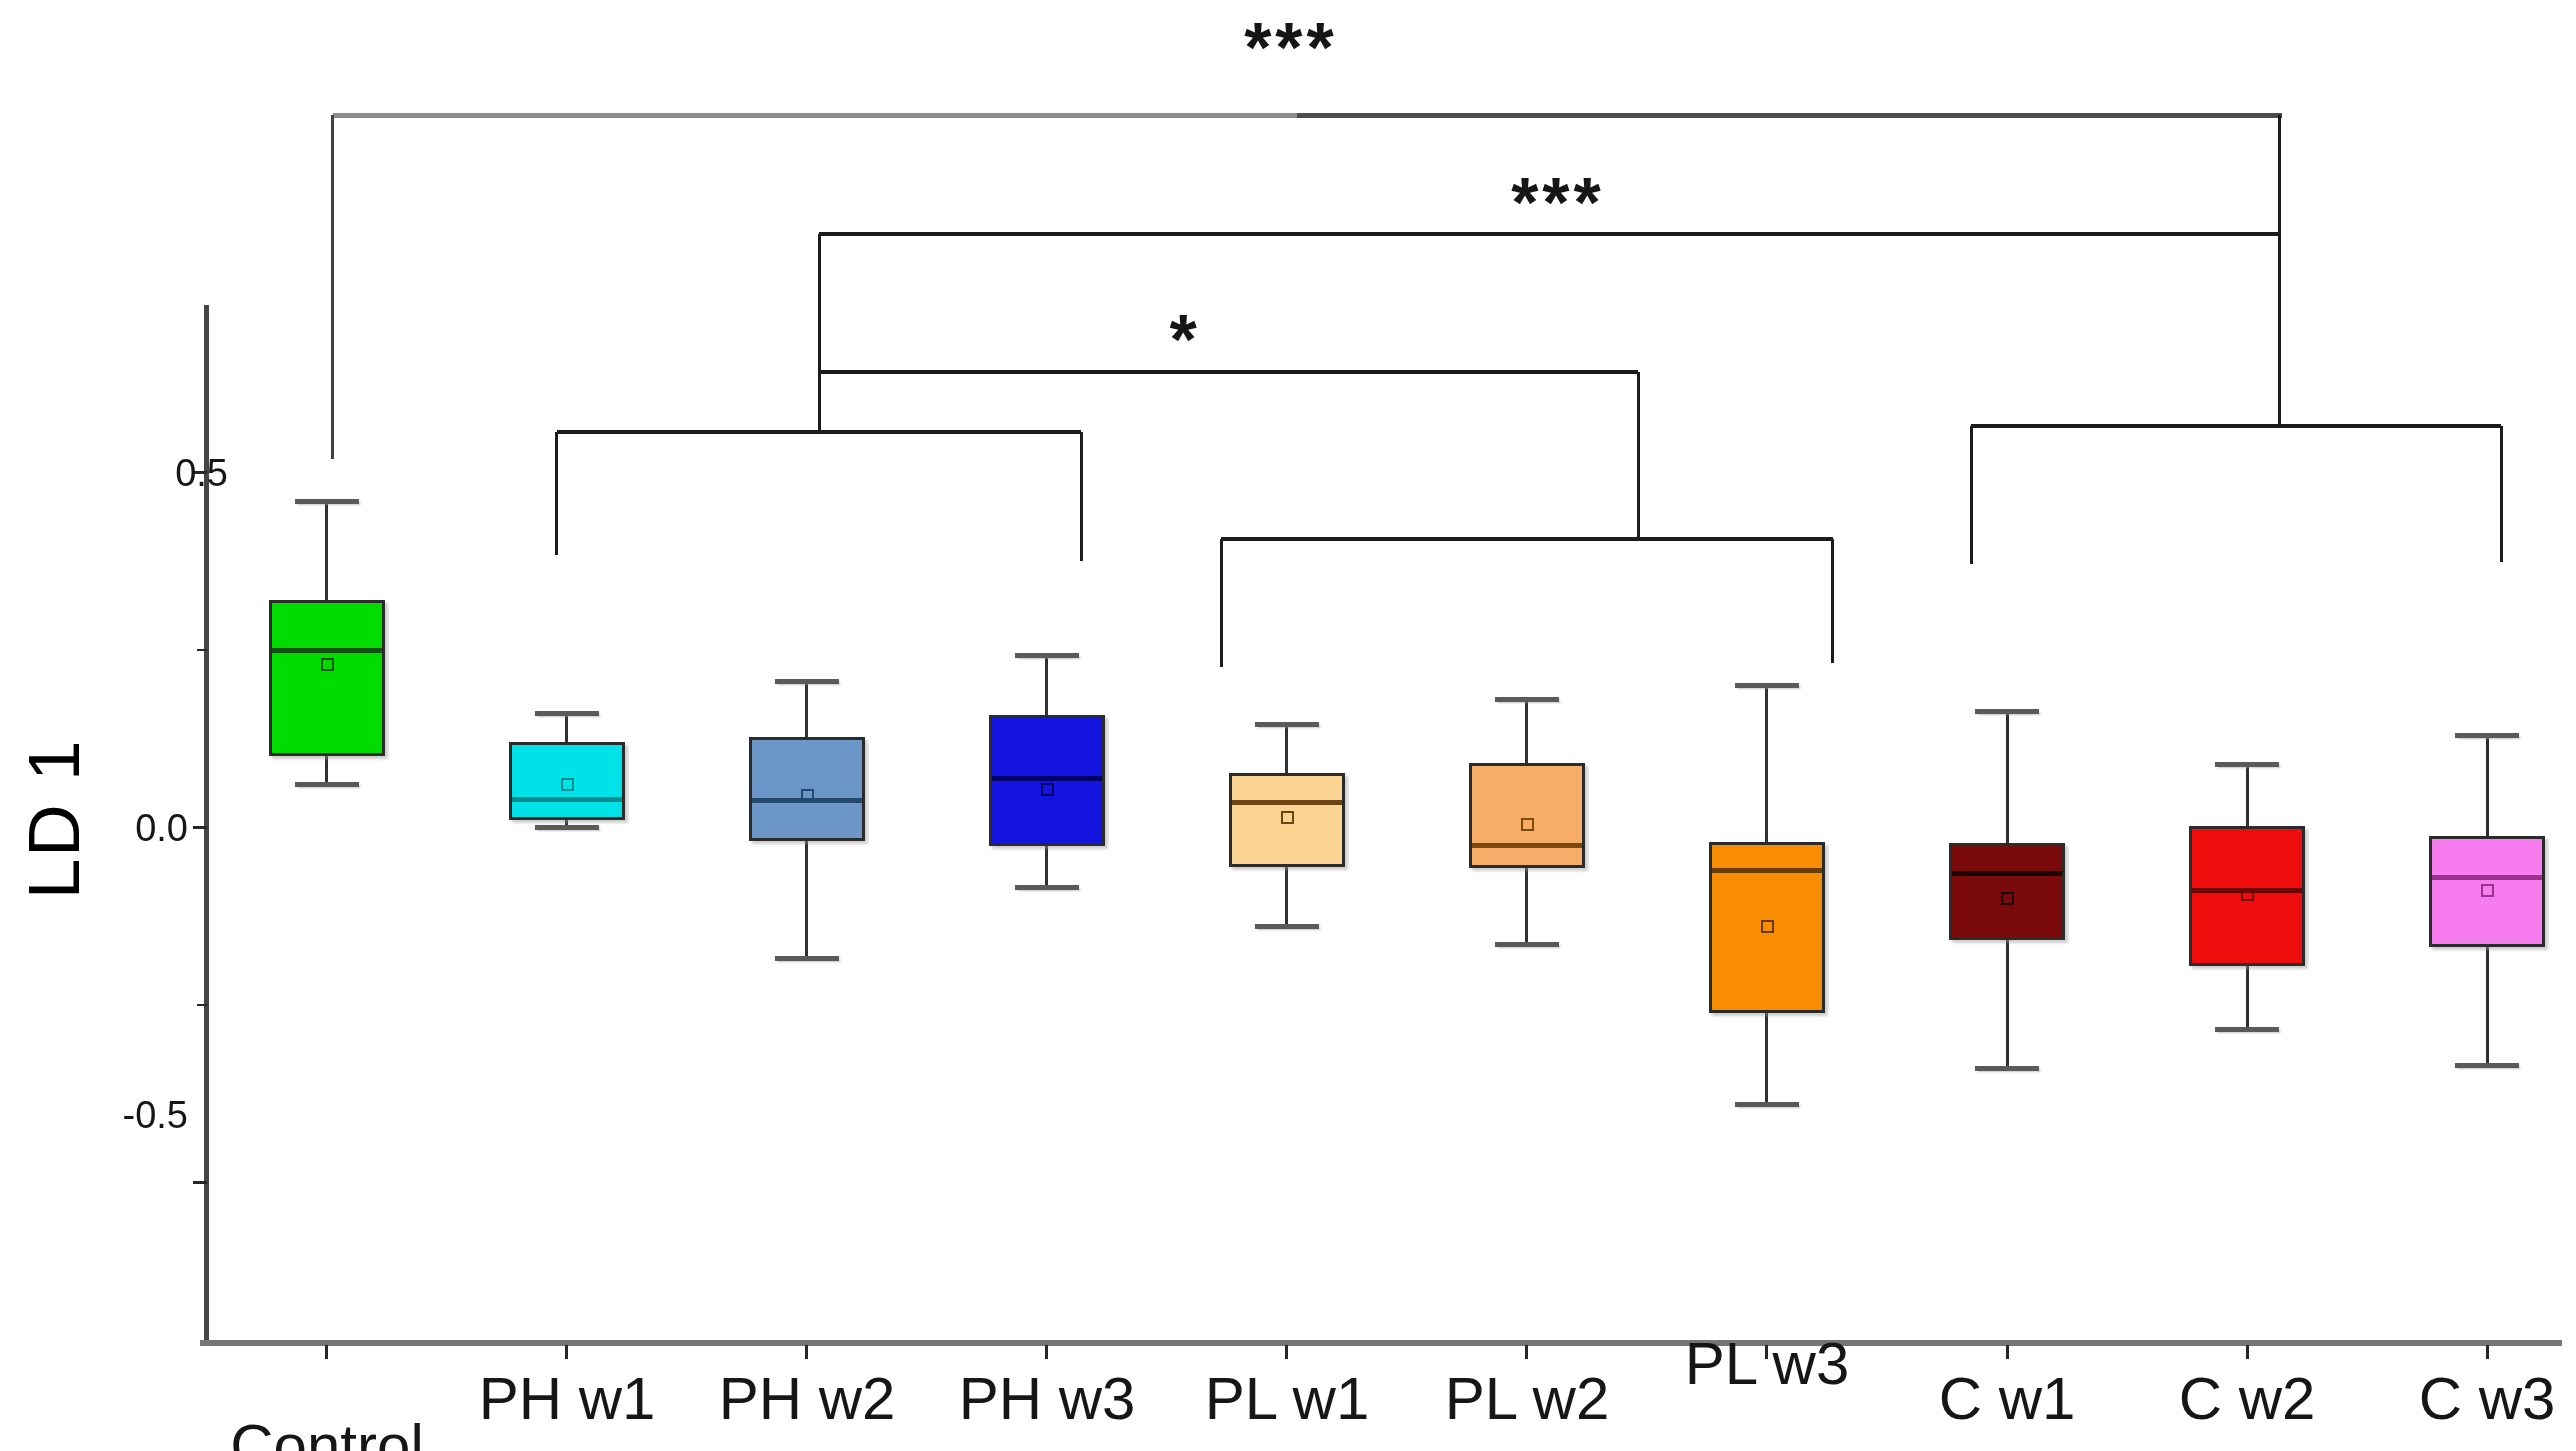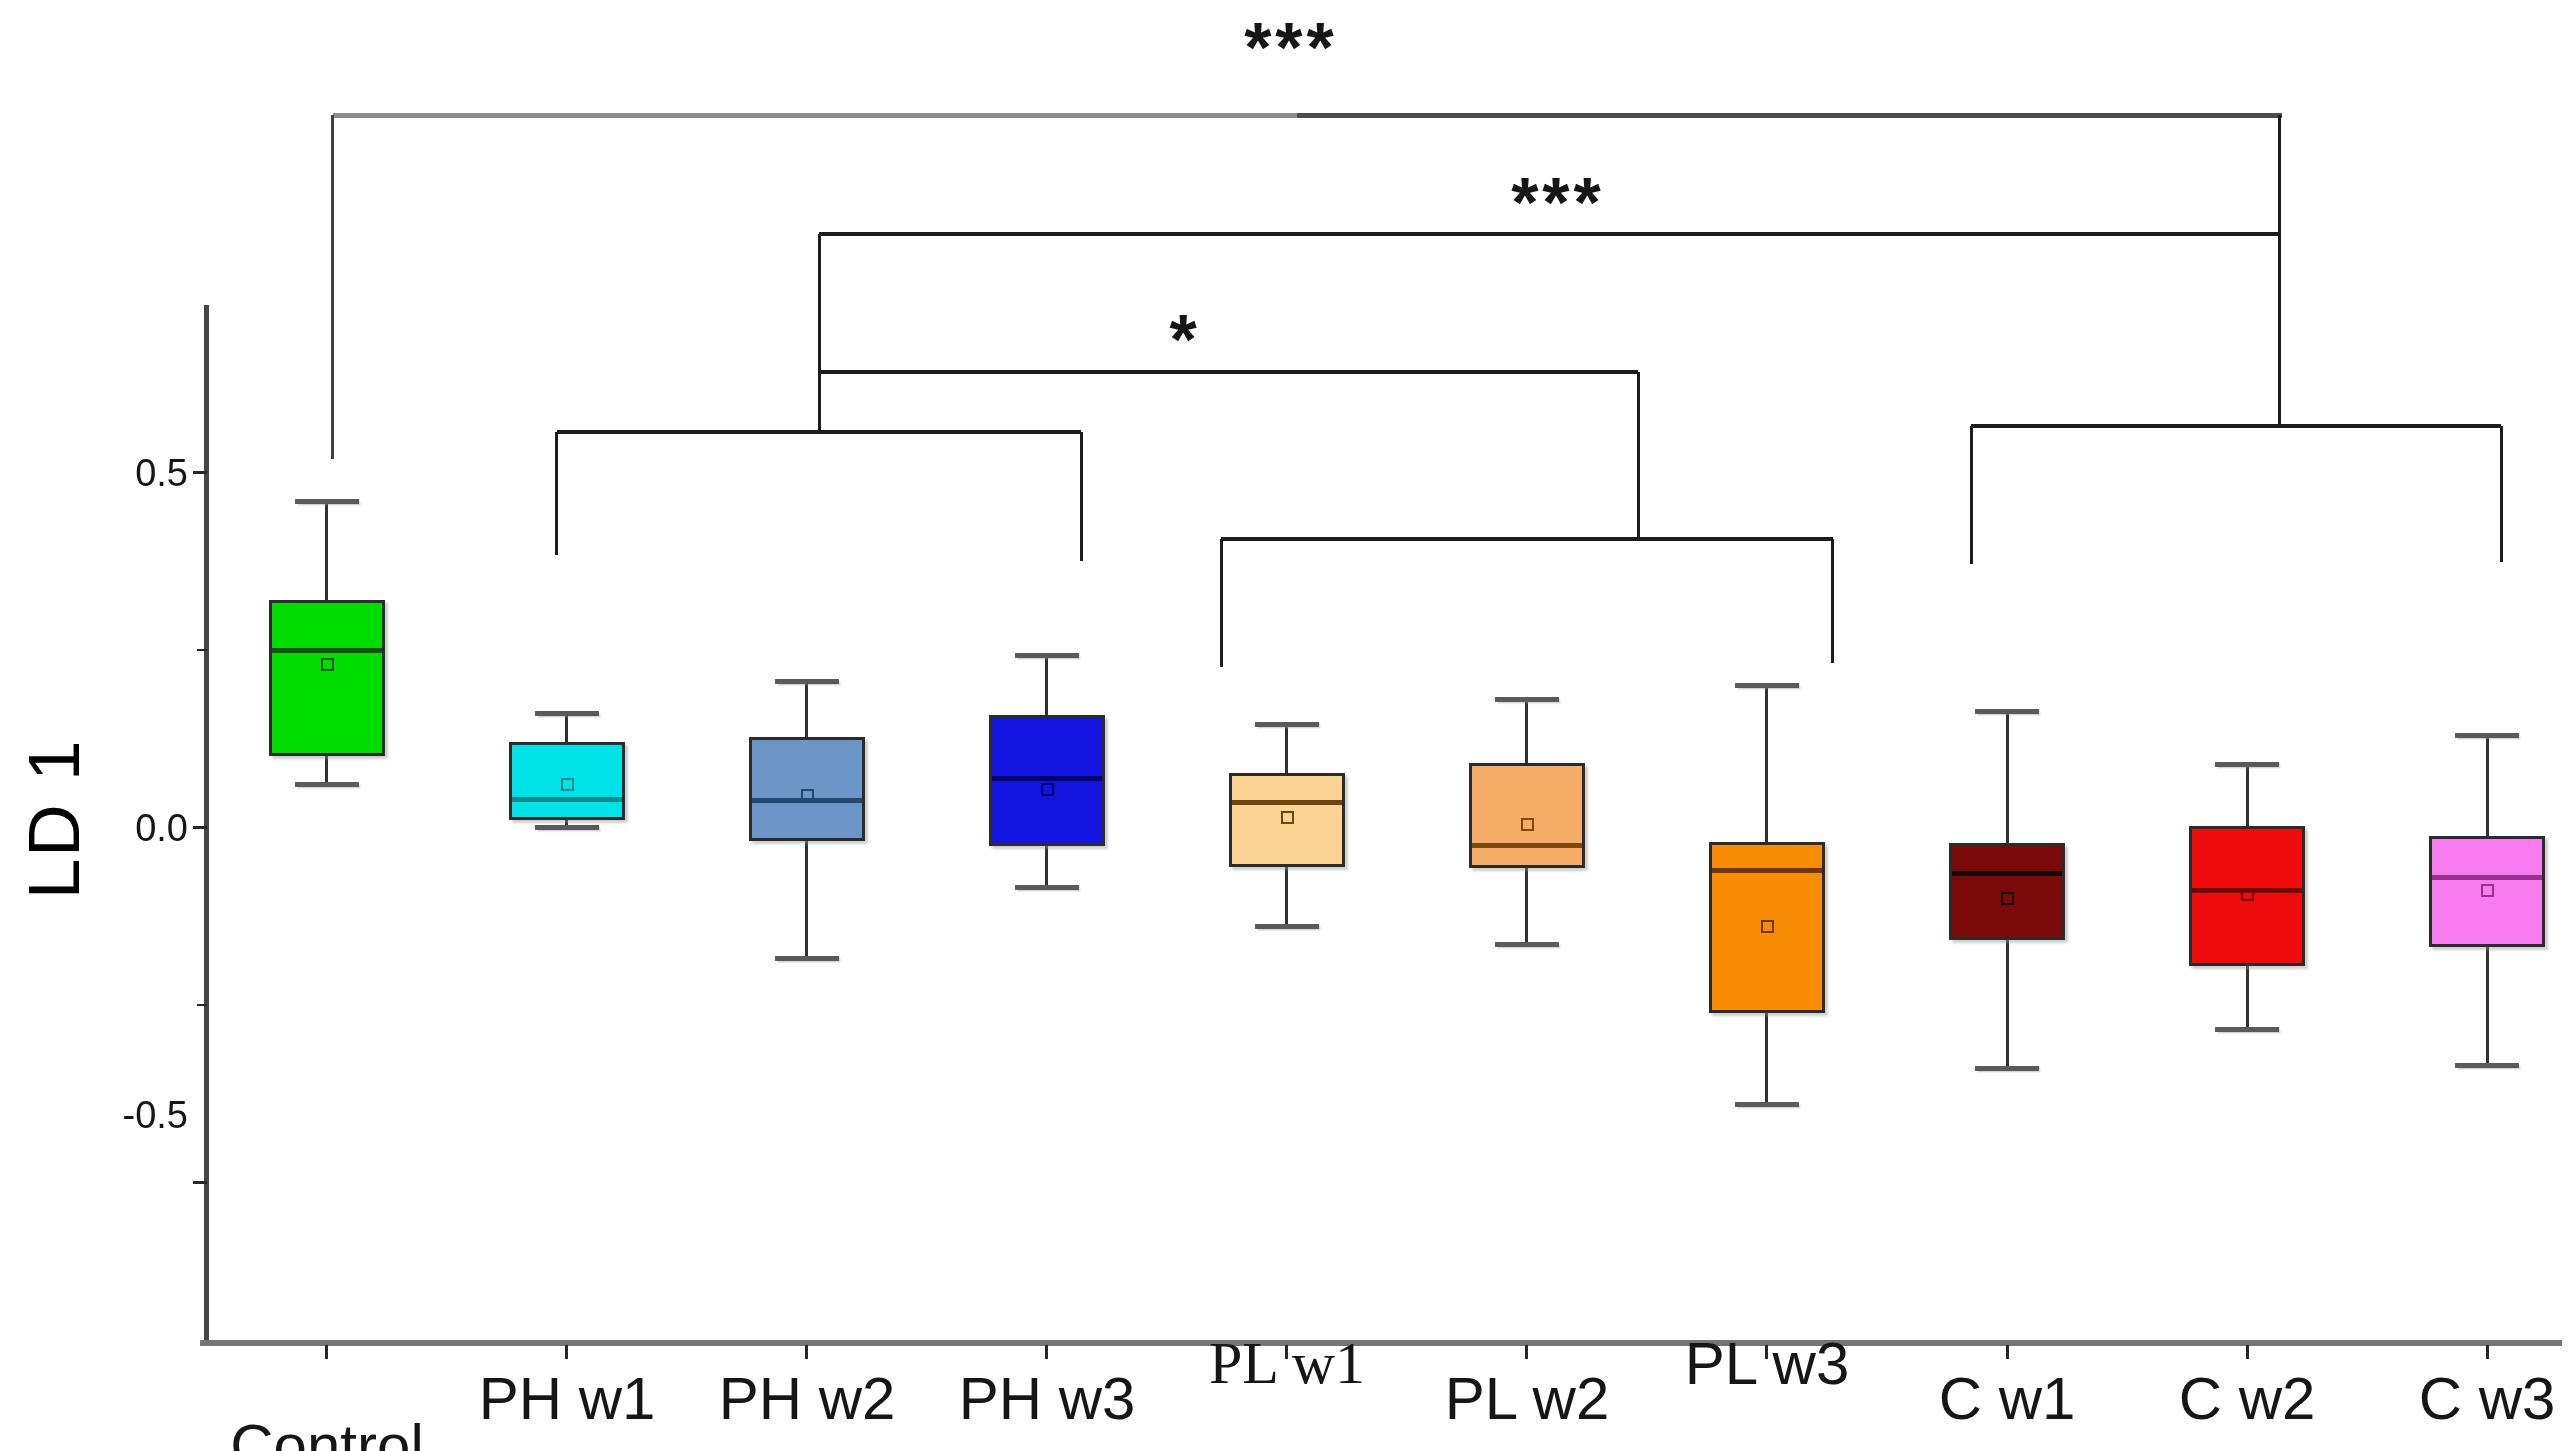--- a/index.html
+++ b/index.html
@@ -79,21 +79,21 @@
       <div class="seg" style="left: 1831px; top: 539px; width: 3.2px; height: 124px; background: rgb(28, 28, 28);"></div>
       <div class="seg" style="left: 1971px; top: 424px; width: 530px; height: 4px; background: rgb(28, 28, 28);"></div>
       <div class="seg" style="left: 1970px; top: 426px; width: 3.2px; height: 138px; background: rgb(28, 28, 28);"></div>
       <div class="seg" style="left: 2500px; top: 426px; width: 3.2px; height: 136px; background: rgb(28, 28, 28);"></div>
       <div class="star-label" style="left: 1291px; top: 12.7px; font-size: 70px;">***</div>
       <div class="star-label" style="left: 1558px; top: 168px; font-size: 70px;">***</div>
       <div class="star-label" style="left: 1185px; top: 305px; font-size: 70px;">*</div>
       <div class="seg" style="left: 204px; top: 305px; width: 4.8px; height: 1038px; background: rgb(70, 70, 70);"></div>
       <div class="seg" style="left: 200px; top: 1340px; width: 2362px; height: 6.4px; background: rgb(117, 117, 117);"></div>
       <div class="tick" style="left: 193px; top: 471px; width: 13.5px; height: 3.2px;"></div>
-      <div class="ytick-label" style="top: 449px;">0.5</div>
+      <div class="ytick-label" style="top: 449px; margin-left: 40px;">0.5</div>
       <div class="tick" style="left: 193px; top: 826px; width: 13.5px; height: 3.2px;"></div>
       <div class="ytick-label" style="top: 804px;">0.0</div>
       <div class="tick" style="left: 193px; top: 1181px; width: 13.5px; height: 3.2px;"></div>
       <div class="ytick-label" style="top: 1091px;">-0.5</div>
       <div class="tick" style="left: 197px; top: 649px; width: 9.5px; height: 2.4px;"></div>
       <div class="tick" style="left: 197px; top: 1004px; width: 9.5px; height: 2.4px;"></div>
       <div class="tick" style="left: 325px; top: 1345px; width: 3.2px; height: 13.5px;"></div>
       <div class="xtick-label" style="left: 327px; top: 1411px;">Control</div>
       <div class="seg" style="left: 325px; top: 501px; width: 3.2px; height: 284px; background: rgb(48, 48, 48);"></div>
       <div class="whisker-cap" style="left: 295px; top: 499px; width: 64px; height: 4.8px; background: rgb(90, 90, 90);"></div>
@@ -119,21 +119,21 @@
       <div class="mean-marker" style="left: 801px; top: 789px; width: 12.7px; height: 12.7px; border: 2.4px solid rgb(39, 72, 110);"></div>
       <div class="tick" style="left: 1045px; top: 1345px; width: 3.2px; height: 13.5px;"></div>
       <div class="xtick-label" style="left: 1047px; top: 1364px;">PH w3</div>
       <div class="seg" style="left: 1045px; top: 656px; width: 3.2px; height: 232px; background: rgb(48, 48, 48);"></div>
       <div class="whisker-cap" style="left: 1015px; top: 653px; width: 64px; height: 4.8px; background: rgb(90, 90, 90);"></div>
       <div class="whisker-cap" style="left: 1015px; top: 885px; width: 64px; height: 4.8px; background: rgb(90, 90, 90);"></div>
       <div class="box" style="left: 989px; top: 715px; width: 116px; height: 131px; background: rgb(20, 20, 224);"></div>
       <div class="median" style="left: 992px; top: 776px; width: 110px; height: 4.8px; background: rgb(0, 0, 106);"></div>
       <div class="mean-marker" style="left: 1041px; top: 783px; width: 12.7px; height: 12.7px; border: 2.4px solid rgb(0, 0, 106);"></div>
       <div class="tick" style="left: 1285px; top: 1345px; width: 3.2px; height: 13.5px;"></div>
-      <div class="xtick-label" style="left: 1287px; top: 1329px; font-family: Liberation Serif, serif;">PL w1</div>
+      <div class="xtick-label" style="left: 1287px; top: 1364px;">PL w1</div>
       <div class="seg" style="left: 1285px; top: 724px; width: 3.2px; height: 202px; background: rgb(48, 48, 48);"></div>
       <div class="whisker-cap" style="left: 1255px; top: 722px; width: 64px; height: 4.8px; background: rgb(90, 90, 90);"></div>
       <div class="whisker-cap" style="left: 1255px; top: 924px; width: 64px; height: 4.8px; background: rgb(90, 90, 90);"></div>
       <div class="box" style="left: 1229px; top: 773px; width: 116px; height: 94px; background: rgb(251, 212, 148);"></div>
       <div class="median" style="left: 1232px; top: 800px; width: 110px; height: 4.8px; background: rgb(110, 68, 18);"></div>
       <div class="mean-marker" style="left: 1281px; top: 811px; width: 12.7px; height: 12.7px; border: 2.4px solid rgb(110, 68, 18);"></div>
       <div class="tick" style="left: 1525px; top: 1345px; width: 3.2px; height: 13.5px;"></div>
       <div class="xtick-label" style="left: 1527px; top: 1364px;">PL w2</div>
       <div class="seg" style="left: 1525px; top: 699px; width: 3.2px; height: 246px; background: rgb(48, 48, 48);"></div>
       <div class="whisker-cap" style="left: 1495px; top: 697px; width: 64px; height: 4.8px; background: rgb(90, 90, 90);"></div>

